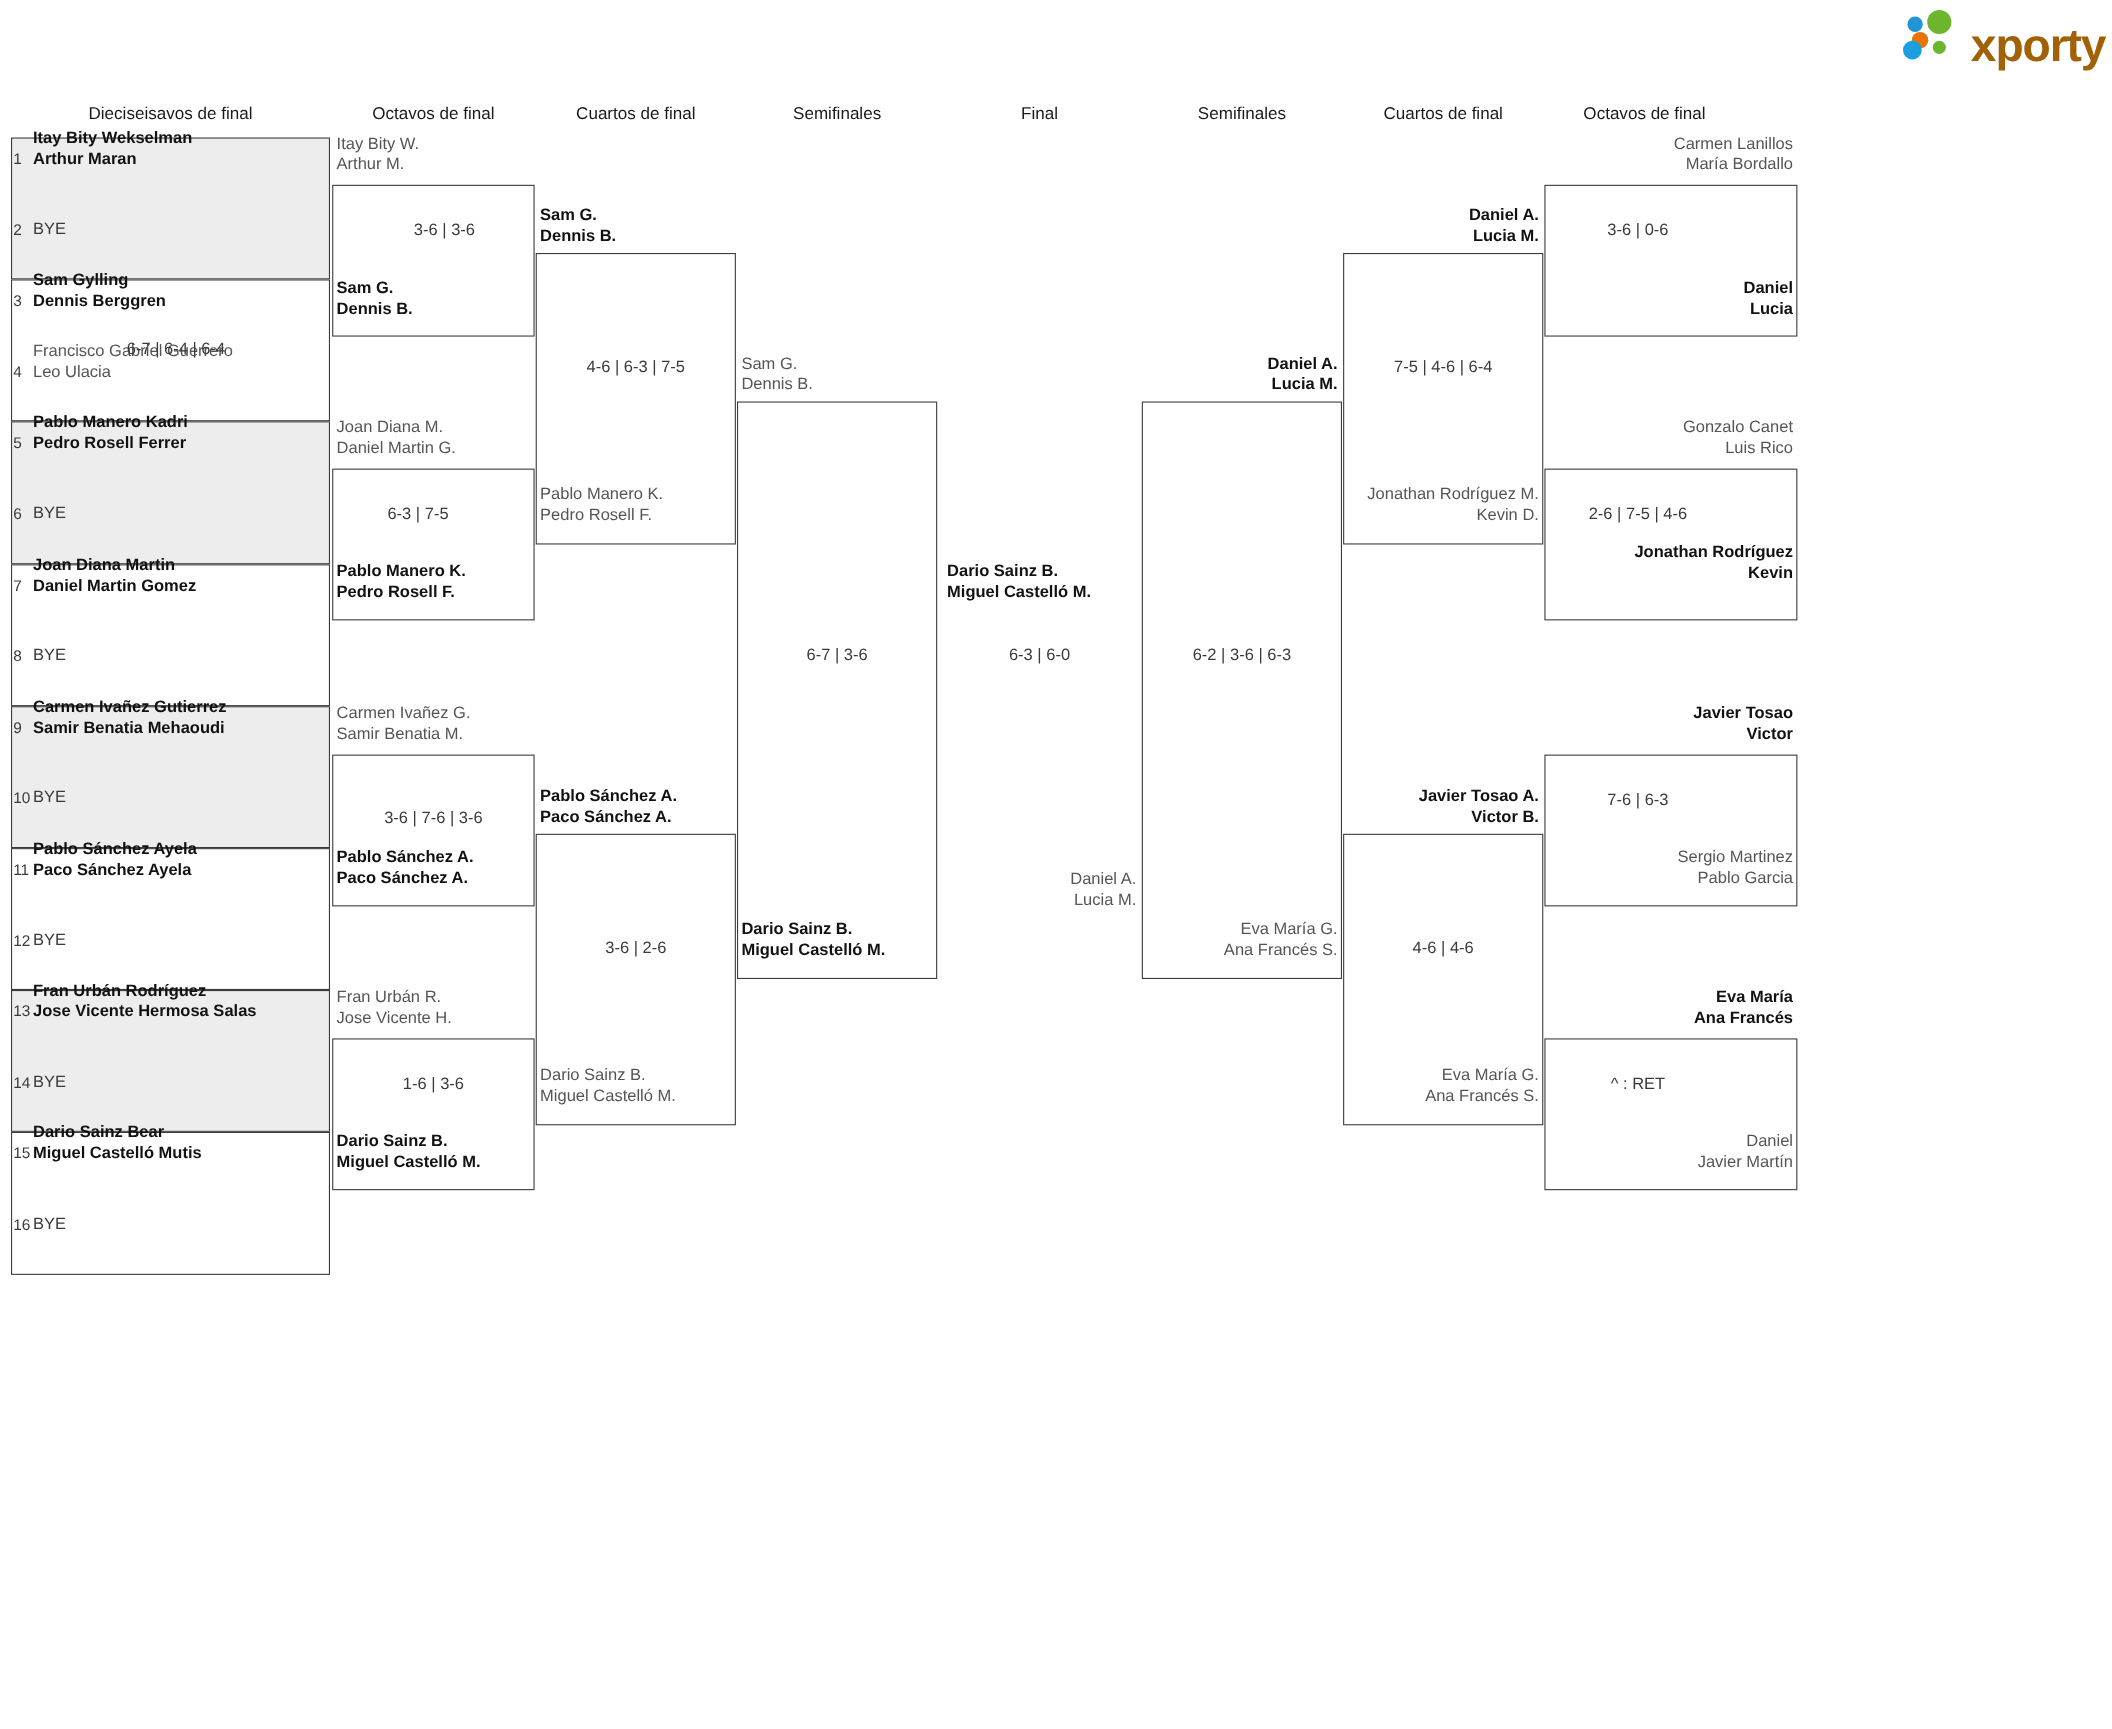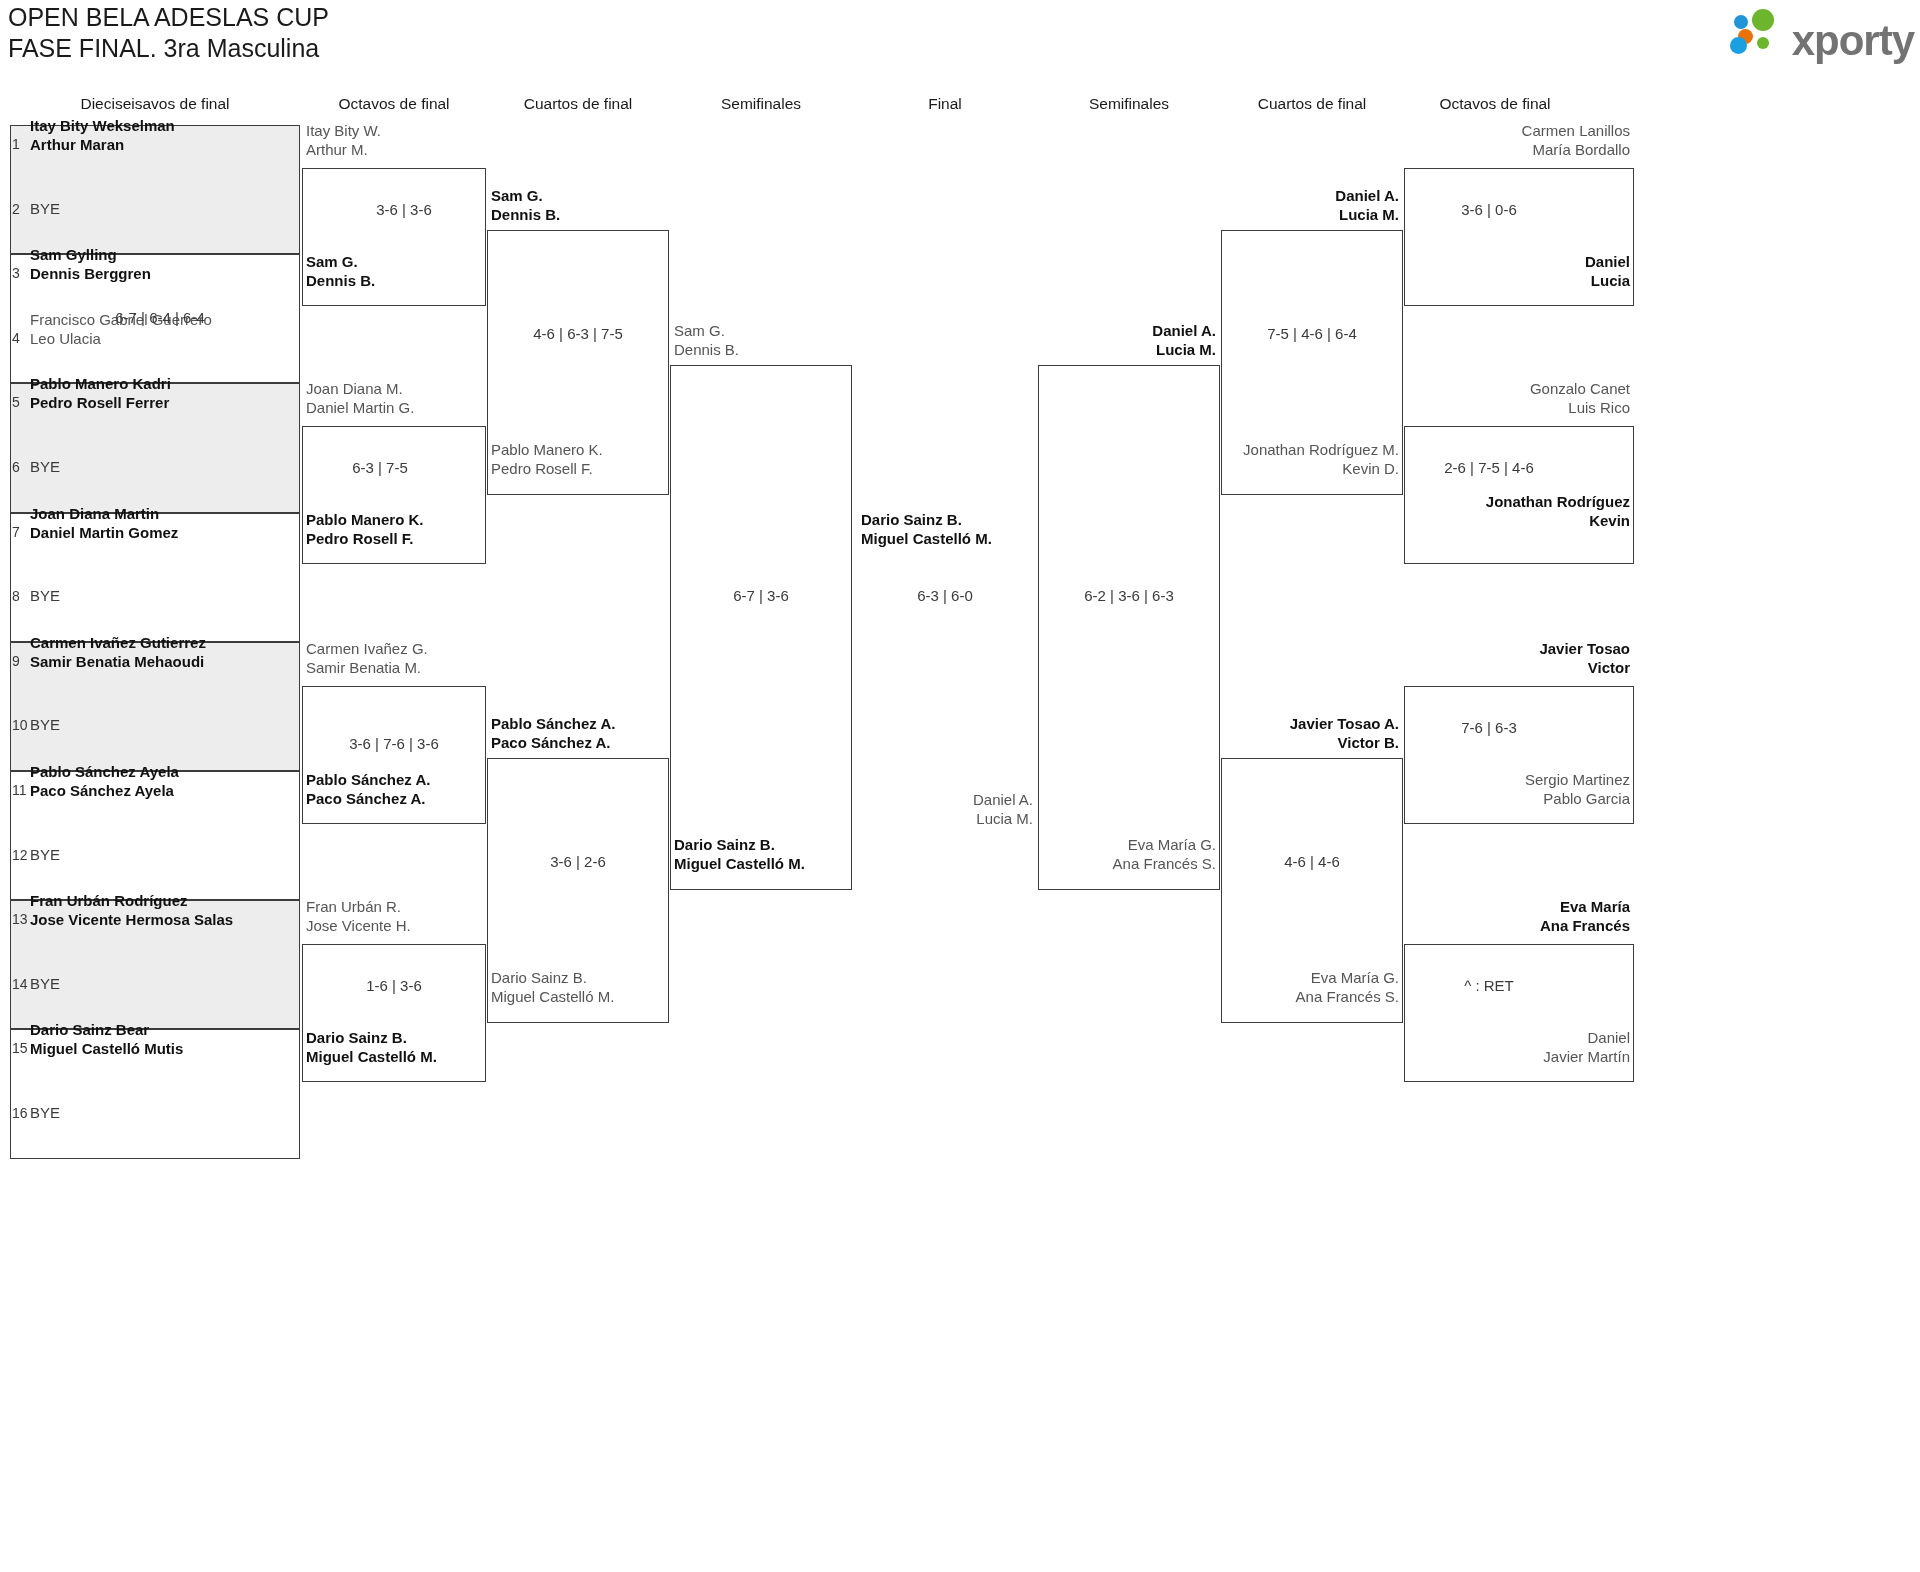--- a/index.html
+++ b/index.html
@@ -35,34 +35,30 @@
 
   .mbox{position:absolute;box-sizing:border-box;border:1px solid #3c3c3c;background:transparent;}
 
   .score{position:absolute;font-size:15px;color:#3a3a3a;white-space:nowrap;text-align:center;}
 </style>
 </head>
 <body>
 
 <div id="stage">
 
-  <div class="title">
-    <span>OPEN BELA ADESLAS CUP</span>
-    <span class="l2">FASE FINAL. 3ra Masculina</span>
-  </div>
 
   <div class="logo">
     <div class="logo-dots">
       <i style="left:4px;top:6px;width:14px;height:14px;background:#2196d6;"></i>
       <i style="left:22px;top:0px;width:22px;height:22px;background:#6cb52d;"></i>
       <i style="left:8px;top:20px;width:15px;height:15px;background:#e8730a;"></i>
       <i style="left:0px;top:28px;width:17px;height:17px;background:#1a9fe0;"></i>
       <i style="left:27px;top:28px;width:12px;height:12px;background:#6cb52d;"></i>
     </div>
-    <div class="logo-word" style="color:#737373;margin-top:20px;">xporty</div>
+    <div class="logo-word" style="color:#a16207;margin-top:20px;">xporty</div>
   </div>
 
   <div id="round-headers">
       <div class="rhead" style="left: 10px; width: 290px;">Dieciseisavos de final</div>
       <div class="rhead" style="left: 302px; width: 184px;">Octavos de final</div>
       <div class="rhead" style="left: 487px; width: 182px;">Cuartos de final</div>
       <div class="rhead" style="left: 670px; width: 182px;">Semifinales</div>
       <div class="rhead" style="left: 853px; width: 184px;">Final</div>
       <div class="rhead" style="left: 1038px; width: 182px;">Semifinales</div>
       <div class="rhead" style="left: 1221px; width: 182px;">Cuartos de final</div>

